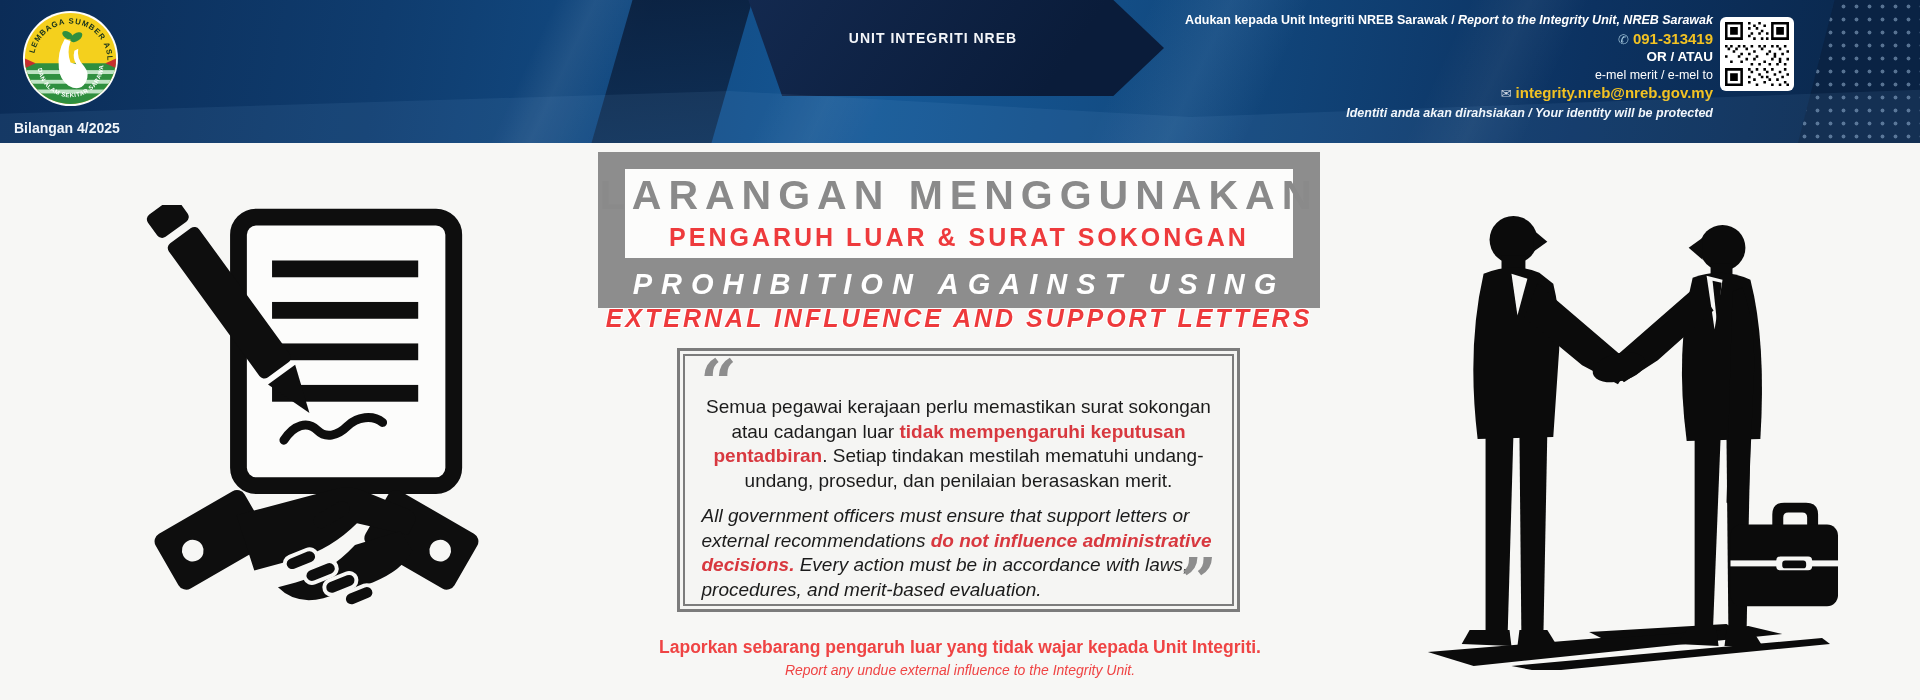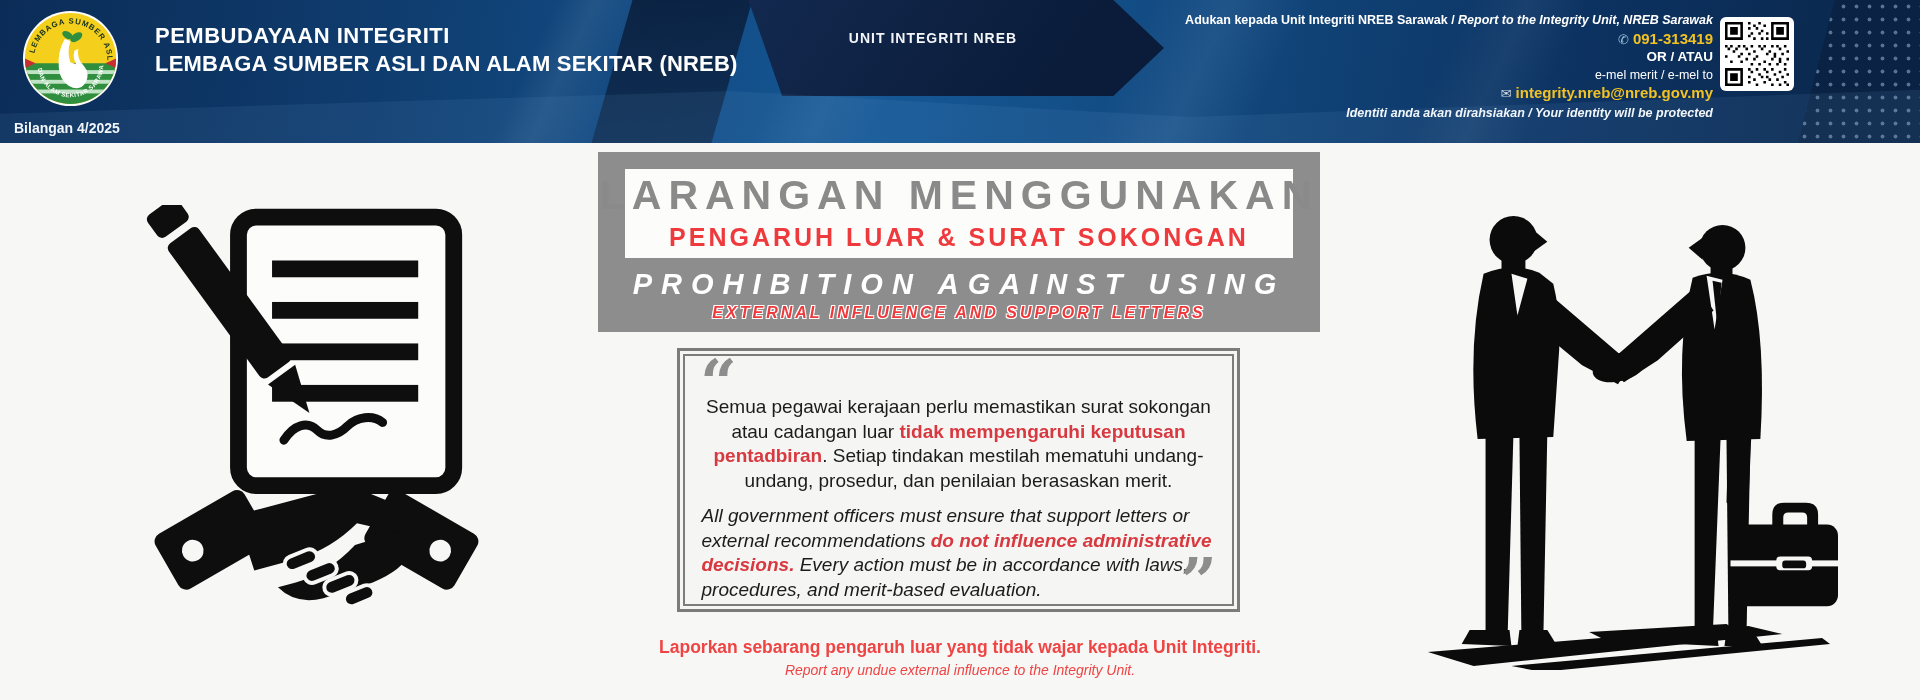--- a/index.html
+++ b/index.html
@@ -62,36 +62,36 @@
   .qr svg{width:100%;height:100%;display:block;}
   .dots{
     position:absolute;right:0;top:0;width:122px;height:143px;
     background-color:#0a2344;
     background-image:radial-gradient(rgba(150,180,210,.55) 1.6px,transparent 2.3px);
     background-size:13px 13px;
     clip-path:polygon(30% 0,100% 0,100% 100%,0 100%);
   }
   
   .title-block{
-    position:absolute;left:598px;top:152px;width:722px;height:180px;
+    position:absolute;left:598px;top:152px;width:722px;height:156px;
     background:#8d8d8d;text-align:center;
   }
   .title-card{
     position:absolute;left:27px;right:27px;top:17px;height:89px;background:#fcfcfb;
     display:flex;flex-direction:column;align-items:center;justify-content:center;
   }
   .t-ms1{font-size:41px;font-weight:bold;color:#8a8a8a;letter-spacing:7px;line-height:1;margin-bottom:7px;white-space:nowrap;}
   .t-ms2{font-size:25px;font-weight:bold;color:#ee3a3c;letter-spacing:3px;white-space:nowrap;}
   .t-en1{
     position:absolute;left:0;right:0;top:116px;color:#fff;
     font-weight:bold;font-style:italic;font-size:29px;letter-spacing:9px;white-space:nowrap;
   }
   .t-en2{
     position:absolute;left:0;right:0;top:152px;color:#ee3a3c;
-    font-weight:bold;font-style:italic;font-size:16px;letter-spacing:3px;white-space:nowrap;
+    font-weight:bold;font-style:italic;font-size:25px;letter-spacing:3px;white-space:nowrap;
     text-shadow:-1px -1px 0 #fff,1px -1px 0 #fff,-1px 1px 0 #fff,1px 1px 0 #fff;
   }
   
   .quote-box{
     position:absolute;left:677px;top:348px;width:563px;height:264px;
     background:#f5f5f3;border:3px solid #7c7c7c;box-sizing:border-box;
   }
   .quote-box::before{content:"";position:absolute;inset:3px;border:2px solid #7c7c7c;pointer-events:none;}
   .q-open{position:absolute;top:0px;left:20px;font-family:"DejaVu Serif",serif;font-weight:bold;font-size:64px;line-height:1;color:#8d8d8d;}
   .q-close{position:absolute;bottom:-4px;right:20px;font-family:"DejaVu Serif",serif;font-weight:bold;font-size:64px;line-height:1;color:#8d8d8d;}
@@ -139,24 +139,20 @@
         <ellipse cx="47" cy="26" rx="6" ry="3.5" fill="#2f8f3f" transform="rotate(30 47 26)"></ellipse>
         <text font-size="8" font-weight="bold" fill="#14301c" letter-spacing="1">
           <textPath href="#arcTop" startOffset="6%">LEMBAGA SUMBER ASLI</textPath>
         </text>
         <text font-size="6.2" font-weight="bold" fill="#ffffff" letter-spacing="0.5">
           <textPath href="#arcBot" startOffset="4%">DAN ALAM SEKITAR SARAWAK</textPath>
         </text>
       </svg>
     </div>
 
-    <div class="org">
-      <div class="l1">PEMBUDAYAAN INTEGRITI</div>
-      <div class="l2">LEMBAGA SUMBER ASLI DAN ALAM SEKITAR (NREB)</div>
-    </div>
 
     <div class="issue">Bilangan 4/2025</div>
 
     <div class="banner">
       <span class="banner-title">UNIT INTEGRITI NREB</span>
     </div>
 
     <div class="contact">
       <div class="c-line1"><span>Adukan kepada Unit Integriti NREB Sarawak</span><span> / </span><span class="it">Report to the Integrity Unit, NREB Sarawak</span></div>
       <div class="c-phone"><span class="ic">✆</span><span>091-313419</span></div>

